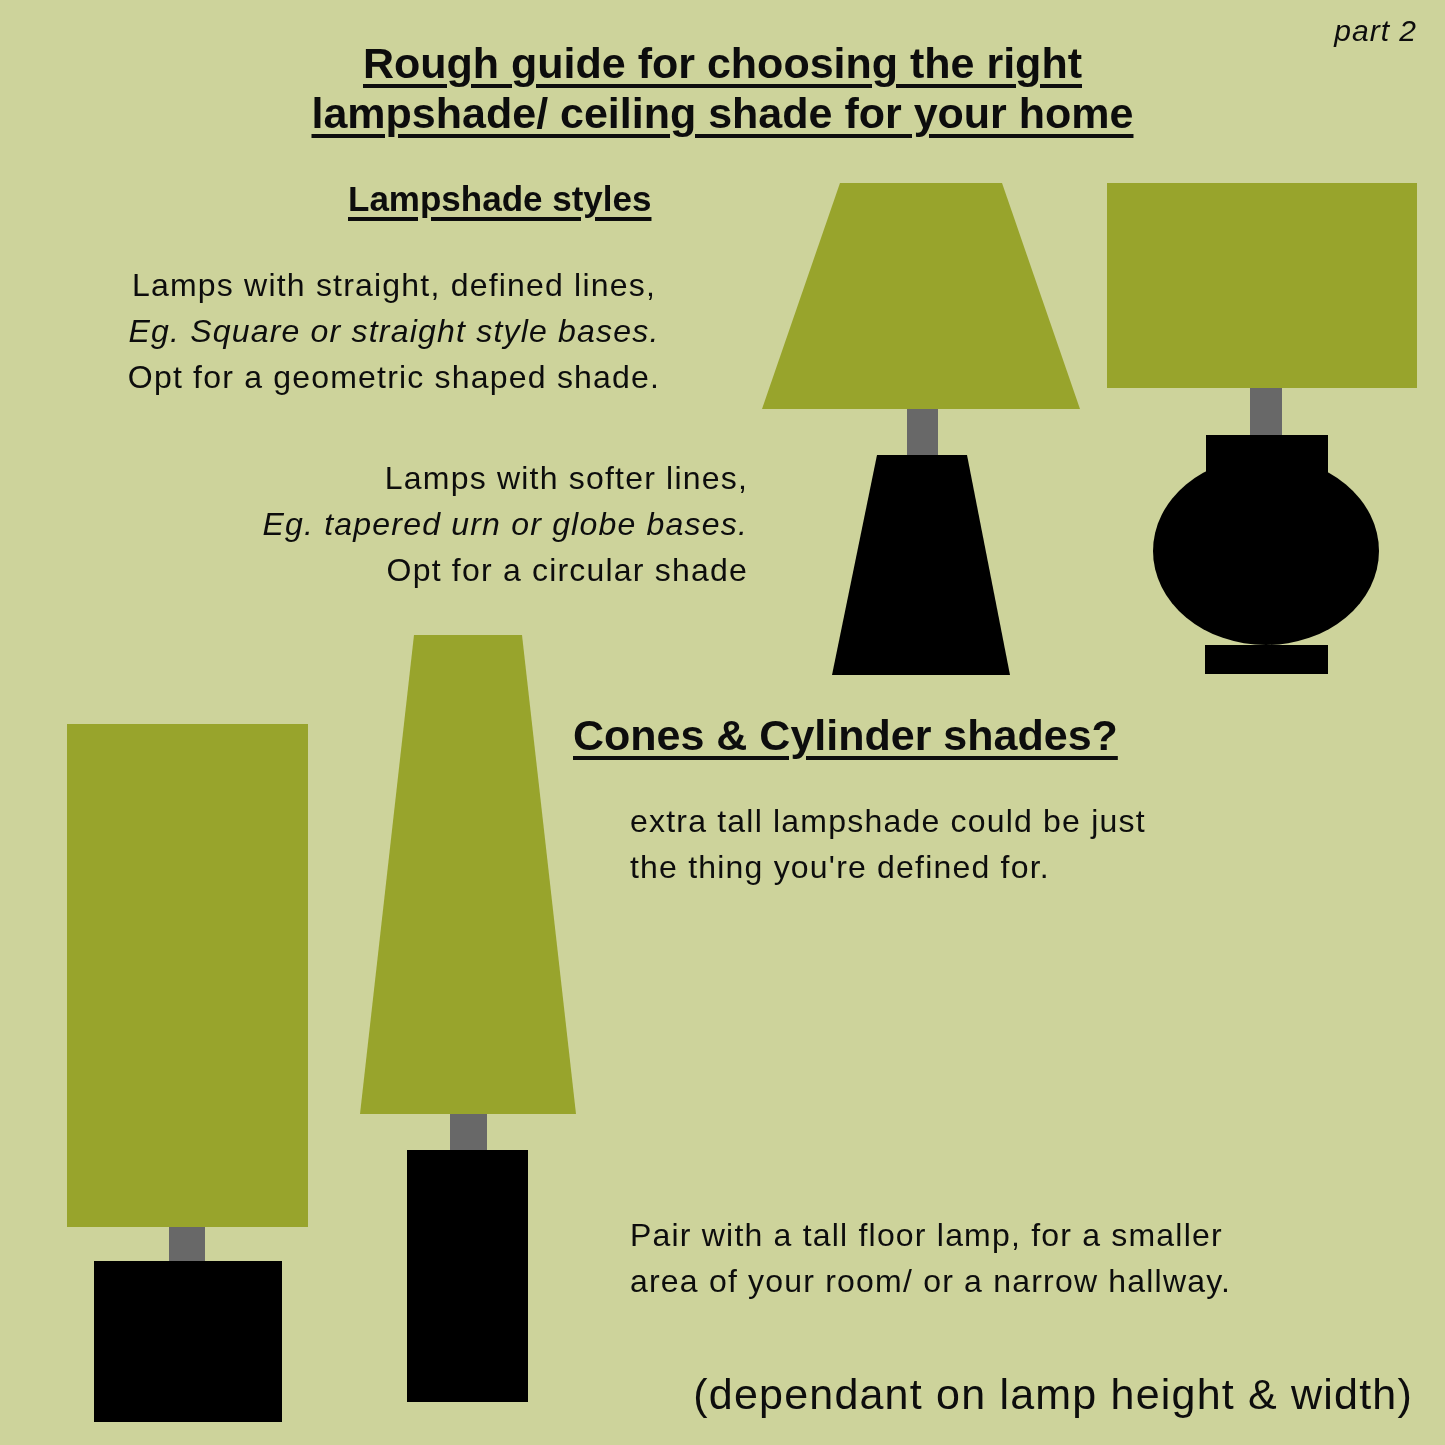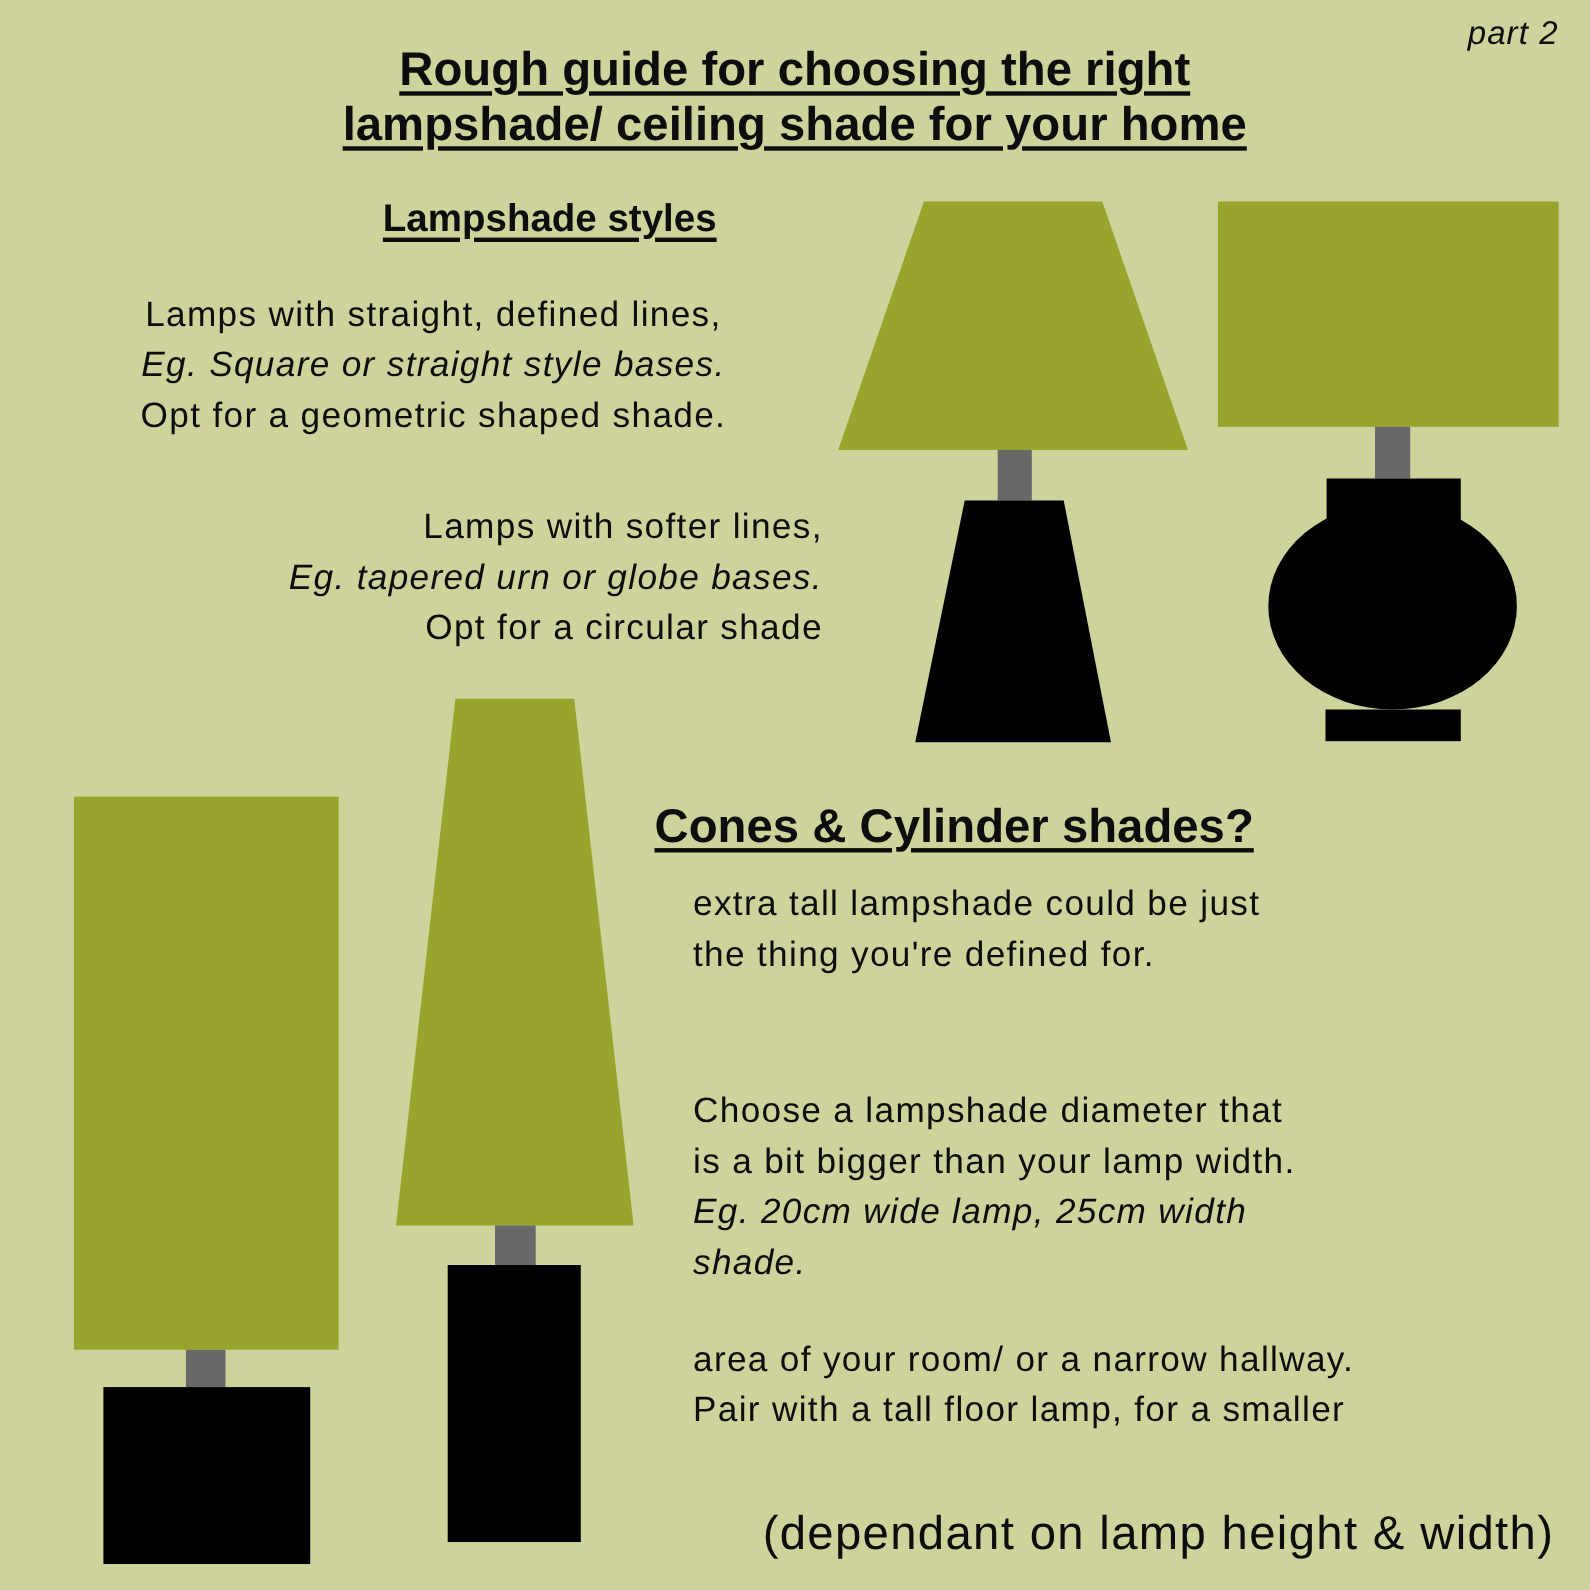--- a/index.html
+++ b/index.html
@@ -13,21 +13,21 @@
   .canvas{
     position:relative;width:1445px;height:1445px;overflow:hidden;
     background:var(--bg);color:var(--text);
     font-family:"Liberation Sans", sans-serif;
   }
   .abs{position:absolute;}
   .u{text-decoration:underline;text-decoration-thickness:3.5px;text-underline-offset:6px;}
   .part2{top:14px;right:28px;font-style:italic;font-size:30px;letter-spacing:1px;}
   .title{top:38px;left:0;width:100%;text-align:center;font-weight:700;font-size:43px;line-height:50px;}
   .h-styles{left:348px;top:175px;font-weight:700;font-size:35px;line-height:47px;}
-  .h-cones{left:573px;top:728px;font-weight:700;font-size:43px;line-height:47px;margin-left:22px;}
+  .h-cones{left:573px;top:712px;font-weight:700;font-size:43px;line-height:47px;}
   .para{font-size:32px;line-height:46px;letter-spacing:1.2px;}
   .p1{left:28px;top:262px;width:732px;text-align:center;}
   .p2{left:0;top:455px;width:748px;text-align:right;}
   .p3{left:630px;top:798px;}
   .p4{left:630px;top:986px;}
   .p5{left:630px;top:1212px;}
   .footer{left:0;top:1370px;width:1413px;text-align:right;font-size:43px;letter-spacing:1.2px;}
   .italic{font-style:italic;}
   svg{display:block;}
   .olive{fill:var(--olive);}
@@ -88,27 +88,21 @@
     <rect class="blk" x="47" y="515" width="121" height="252"></rect>
   </svg>
 
   <div class="abs h-cones u">Cones &amp; Cylinder shades?</div>
 
   <div class="abs para p3">
     <div>extra tall lampshade could be just</div>
     <div>the thing you're defined for.</div>
   </div>
 
-  <div class="abs para p4">
-    <div>Choose a lampshade diameter that</div>
-    <div>is a bit bigger than your lamp width.</div>
-    <div class="italic">Eg. 20cm wide lamp, 25cm width</div>
-    <div class="italic">shade.</div>
-  </div>
 
   <div class="abs para p5">
+    <div>Pair with a tall floor lamp, for a smaller</div>
     <div>area of your room/ or a narrow hallway.</div>
-    <div>Pair with a tall floor lamp, for a smaller</div>
   </div>
 
   <div class="abs footer">(dependant on lamp height &amp; width)</div>
 
 </div>
 
 </body></html>

